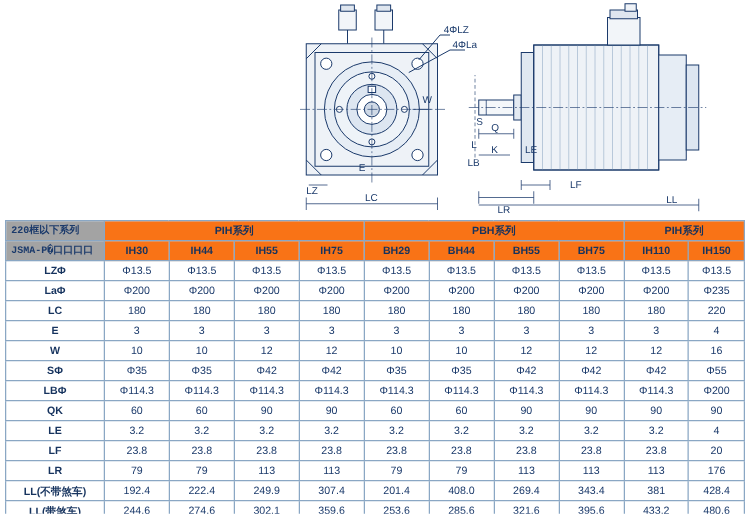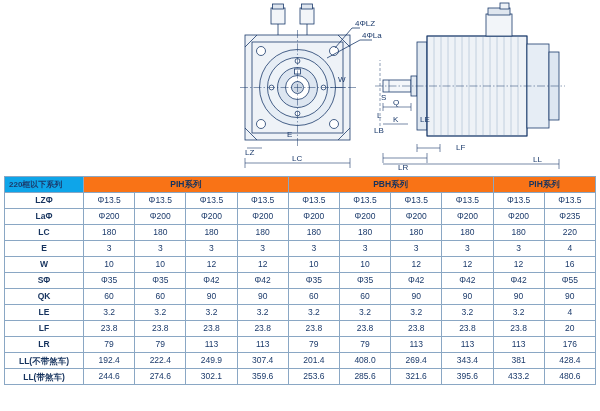--- a/index.html
+++ b/index.html
@@ -10,21 +10,21 @@
   #drawing{position:relative;width:600px;height:172px;}
   #drawing svg{display:block;}
 
   
   #spec{position:absolute;left:4px;top:176px;width:592px;border-collapse:collapse;
         font-size:8.5px;color:#1b3a6b;}
   #spec td,#spec th{border:1px solid #8aa7c4;text-align:center;padding:0;height:15px;
         line-height:15px;font-weight:normal;white-space:nowrap;}
   #spec .hdr{background:#f97316;font-weight:bold;}
   #spec .lbl{background:#dfe8f3;font-weight:bold;width:74px;}
-  #spec .corner{background:#0ea5e9;font-weight:bold;text-align:left;padding-left:4px;font-size:8px;}
+  #spec .corner{background:#a3a3a3;font-weight:bold;text-align:left;padding-left:4px;font-size:8px;font-family:Liberation Mono, monospace;}
   #spec .two{line-height:12px;}
   #spec tr.data td{background:#ffffff;}
   #spec .lbl,#spec .hdr{color:#16335e;}
   .c1{width:74px;}
 </style>
 </head>
 <body>
 
 <div id="root">
 
@@ -162,20 +162,35 @@
   <table id="spec">
     <thead>
       <tr>
         <td class="corner c1">
           <span>220框以下系列</span>
         </td>
         <td class="hdr" colspan="4">PIH系列</td>
         <td class="hdr" colspan="4">PBH系列</td>
         <td class="hdr" colspan="2">PIH系列</td>
       </tr>
+      <tr>
+        <td class="corner c1">
+          <span>JSMA-P�口口口口</span>
+        </td>
+        <td class="hdr">IH30</td>
+        <td class="hdr">IH44</td>
+        <td class="hdr">IH55</td>
+        <td class="hdr">IH75</td>
+        <td class="hdr">BH29</td>
+        <td class="hdr">BH44</td>
+        <td class="hdr">BH55</td>
+        <td class="hdr">BH75</td>
+        <td class="hdr">IH110</td>
+        <td class="hdr">IH150</td>
+      </tr>
     </thead>
     <tbody>
       <tr class="data">
         <td class="lbl">LZΦ</td>
         <td>Φ13.5</td>
         <td>Φ13.5</td>
         <td>Φ13.5</td>
         <td>Φ13.5</td>
         <td>Φ13.5</td>
         <td>Φ13.5</td>
@@ -241,20 +256,33 @@
         <td>Φ35</td>
         <td>Φ35</td>
         <td>Φ42</td>
         <td>Φ42</td>
         <td>Φ35</td>
         <td>Φ35</td>
         <td>Φ42</td>
         <td>Φ42</td>
         <td>Φ42</td>
         <td>Φ55</td>
+      </tr>
+      <tr class="data">
+        <td class="lbl">LBΦ</td>
+        <td>Φ114.3</td>
+        <td>Φ114.3</td>
+        <td>Φ114.3</td>
+        <td>Φ114.3</td>
+        <td>Φ114.3</td>
+        <td>Φ114.3</td>
+        <td>Φ114.3</td>
+        <td>Φ114.3</td>
+        <td>Φ114.3</td>
+        <td>Φ200</td>
       </tr>
       <tr class="data">
         <td class="lbl">QK</td>
         <td>60</td>
         <td>60</td>
         <td>90</td>
         <td>90</td>
         <td>60</td>
         <td>60</td>
         <td>90</td>

